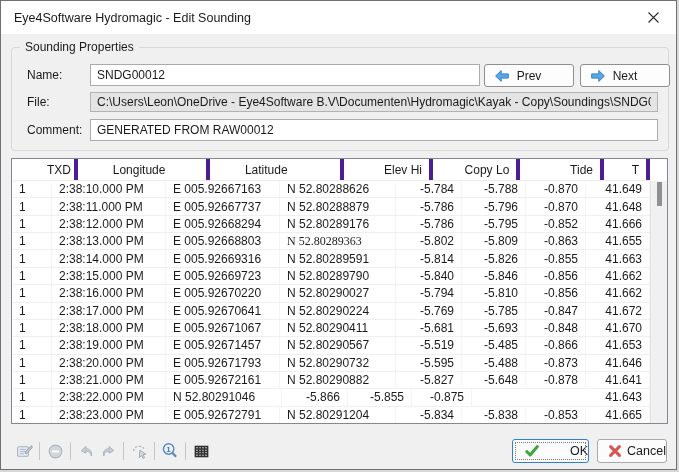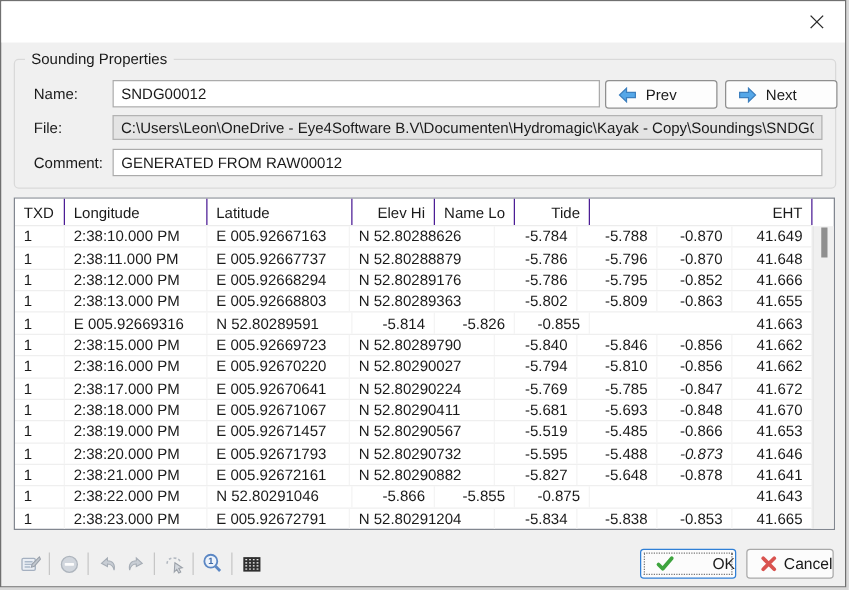--- a/index.html
+++ b/index.html
@@ -25,22 +25,22 @@
   .txt.ro{background:#e4e4e4;border-color:#b3b3b3;height:20px;}
   .navbtn{position:absolute;top:16px;height:23px;width:90px;background:#fdfdfd;
     border:1px solid #8f8f8f;border-radius:3px;display:flex;align-items:center;
     justify-content:center;cursor:pointer;}
   .navbtn .arr{position:absolute;left:9px;width:16px;height:16px;}
   
   .table{position:absolute;left:10px;top:157px;width:657px;height:266px;
     background:#fff;border:1px solid #828790;}
   .thead{position:absolute;left:0;top:0;right:17px;height:22px;display:flex;
     background:#fff;border-bottom:1px solid #ececec;}
-  .hcell{display:flex;align-items:center;padding:0 7px;border-right:1px solid #4c1d95;
-    white-space:nowrap;overflow:hidden;}
+  .hcell{display:flex;align-items:center;padding:0 7px;border-right:4px solid #4c1d95;
+    white-space:nowrap;overflow:hidden;margin-left:28px;}
   .hcell.r{justify-content:flex-end;}
   .tbody{position:absolute;left:0;top:22px;right:17px;bottom:0;display:flex;flex-direction:column;}
   .trow{flex:1;display:flex;border-bottom:1px solid #efefef;}
   .trow:last-child{border-bottom:none;}
   .tcell{display:flex;align-items:center;padding:0 7px;border-right:1px solid #f4f4f4;
     white-space:nowrap;overflow:hidden;}
   .tcell.r{justify-content:flex-end;}
   .vscroll{position:absolute;top:22px;right:0;bottom:0;width:17px;background:#f0f0f0;
     border-left:1px solid #e3e3e3;}
   .vthumb{position:absolute;left:6px;top:1px;width:5px;height:24px;background:#8f8f8f;cursor:pointer;}
@@ -56,20 +56,21 @@
   .btn-ok{left:511px;width:77px;border-color:#2f7fd6;outline:1px dotted #7a7a7a;outline-offset:-4px;}
   .btn-cancel{left:596px;width:70px;}
   svg{display:block;}
 </style>
 </head>
 <body>
 
 <div class="dialog">
 
   <div class="titlebar">
+    <span>Eye4Software Hydromagic - Edit Sounding</span>
     <div class="close-btn">
       <span>
         <svg width="13" height="13" viewBox="0 0 13 13">
             <path d="M1.5 1.5 L11.5 11.5 M11.5 1.5 L1.5 11.5" stroke="#2b2b2b" stroke-width="1.1"></path>
           </svg>
       </span>
     </div>
   </div>
 
   <div class="groupbox">
@@ -101,21 +102,21 @@
     <span class="flabel" style="top:75px;">Comment:</span>
     <input class="txt" style="left: 78px; top: 71px; width: 568px;" value="GENERATED FROM RAW00012">
   </div>
 
   <div class="table">
     <div class="thead">
         <div class="hcell" style="width: 40px;">TXD</div>
         <div class="hcell" style="width: 114px;">Longitude</div>
         <div class="hcell" style="width: 116px;">Latitude</div>
         <div class="hcell r" style="width: 66px;">Elev Hi</div>
-        <div class="hcell r" style="width: 64px;">Name Lo</div>
+        <div class="hcell r" style="width: 64px;">Copy Lo</div>
         <div class="hcell r" style="width: 60px;">Tide</div>
         <div class="hcell r" style="flex: 1 1 0%;">EHT</div>
       </div>
     <div class="tbody">
         <div class="trow">
           <div class="tcell" style="width: 40px;">1</div>
           <div class="tcell" style="width: 114px;">2:38:10.000 PM</div>
           <div class="tcell" style="width: 114px;">E 005.92667163</div>
           <div class="tcell" style="width: 116px;">N 52.80288626</div>
           <div class="tcell r" style="width: 66px;">-5.784</div>
@@ -140,28 +141,29 @@
           <div class="tcell" style="width: 116px;">N 52.80289176</div>
           <div class="tcell r" style="width: 66px;">-5.786</div>
           <div class="tcell r" style="width: 64px;">-5.795</div>
           <div class="tcell r" style="width: 60px;">-0.852</div>
           <div class="tcell r" style="flex: 1 1 0%;">41.666</div>
         </div>
         <div class="trow">
           <div class="tcell" style="width: 40px;">1</div>
           <div class="tcell" style="width: 114px;">2:38:13.000 PM</div>
           <div class="tcell" style="width: 114px;">E 005.92668803</div>
-          <div class="tcell" style="width: 116px;">N 52.80289363</div>
+          <div class="tcell" style="width: 116px; font-family: Liberation Serif, serif;">N 52.80289363</div>
           <div class="tcell r" style="width: 66px;">-5.802</div>
           <div class="tcell r" style="width: 64px;">-5.809</div>
           <div class="tcell r" style="width: 60px;">-0.863</div>
           <div class="tcell r" style="flex: 1 1 0%;">41.655</div>
         </div>
         <div class="trow">
           <div class="tcell" style="width: 40px;">1</div>
+          <div class="tcell" style="width: 114px;">2:38:14.000 PM</div>
           <div class="tcell" style="width: 114px;">E 005.92669316</div>
           <div class="tcell" style="width: 116px;">N 52.80289591</div>
           <div class="tcell r" style="width: 66px;">-5.814</div>
           <div class="tcell r" style="width: 64px;">-5.826</div>
           <div class="tcell r" style="width: 60px;">-0.855</div>
           <div class="tcell r" style="flex: 1 1 0%;">41.663</div>
         </div>
         <div class="trow">
           <div class="tcell" style="width: 40px;">1</div>
           <div class="tcell" style="width: 114px;">2:38:15.000 PM</div>
@@ -212,21 +214,21 @@
           <div class="tcell r" style="width: 60px;">-0.866</div>
           <div class="tcell r" style="flex: 1 1 0%;">41.653</div>
         </div>
         <div class="trow">
           <div class="tcell" style="width: 40px;">1</div>
           <div class="tcell" style="width: 114px;">2:38:20.000 PM</div>
           <div class="tcell" style="width: 114px;">E 005.92671793</div>
           <div class="tcell" style="width: 116px;">N 52.80290732</div>
           <div class="tcell r" style="width: 66px;">-5.595</div>
           <div class="tcell r" style="width: 64px;">-5.488</div>
-          <div class="tcell r" style="width: 60px; font-style: italic;">-0.873</div>
+          <div class="tcell r" style="width: 60px;">-0.873</div>
           <div class="tcell r" style="flex: 1 1 0%;">41.646</div>
         </div>
         <div class="trow">
           <div class="tcell" style="width: 40px;">1</div>
           <div class="tcell" style="width: 114px;">2:38:21.000 PM</div>
           <div class="tcell" style="width: 114px;">E 005.92672161</div>
           <div class="tcell" style="width: 116px;">N 52.80290882</div>
           <div class="tcell r" style="width: 66px;">-5.827</div>
           <div class="tcell r" style="width: 64px;">-5.648</div>
           <div class="tcell r" style="width: 60px;">-0.878</div>

